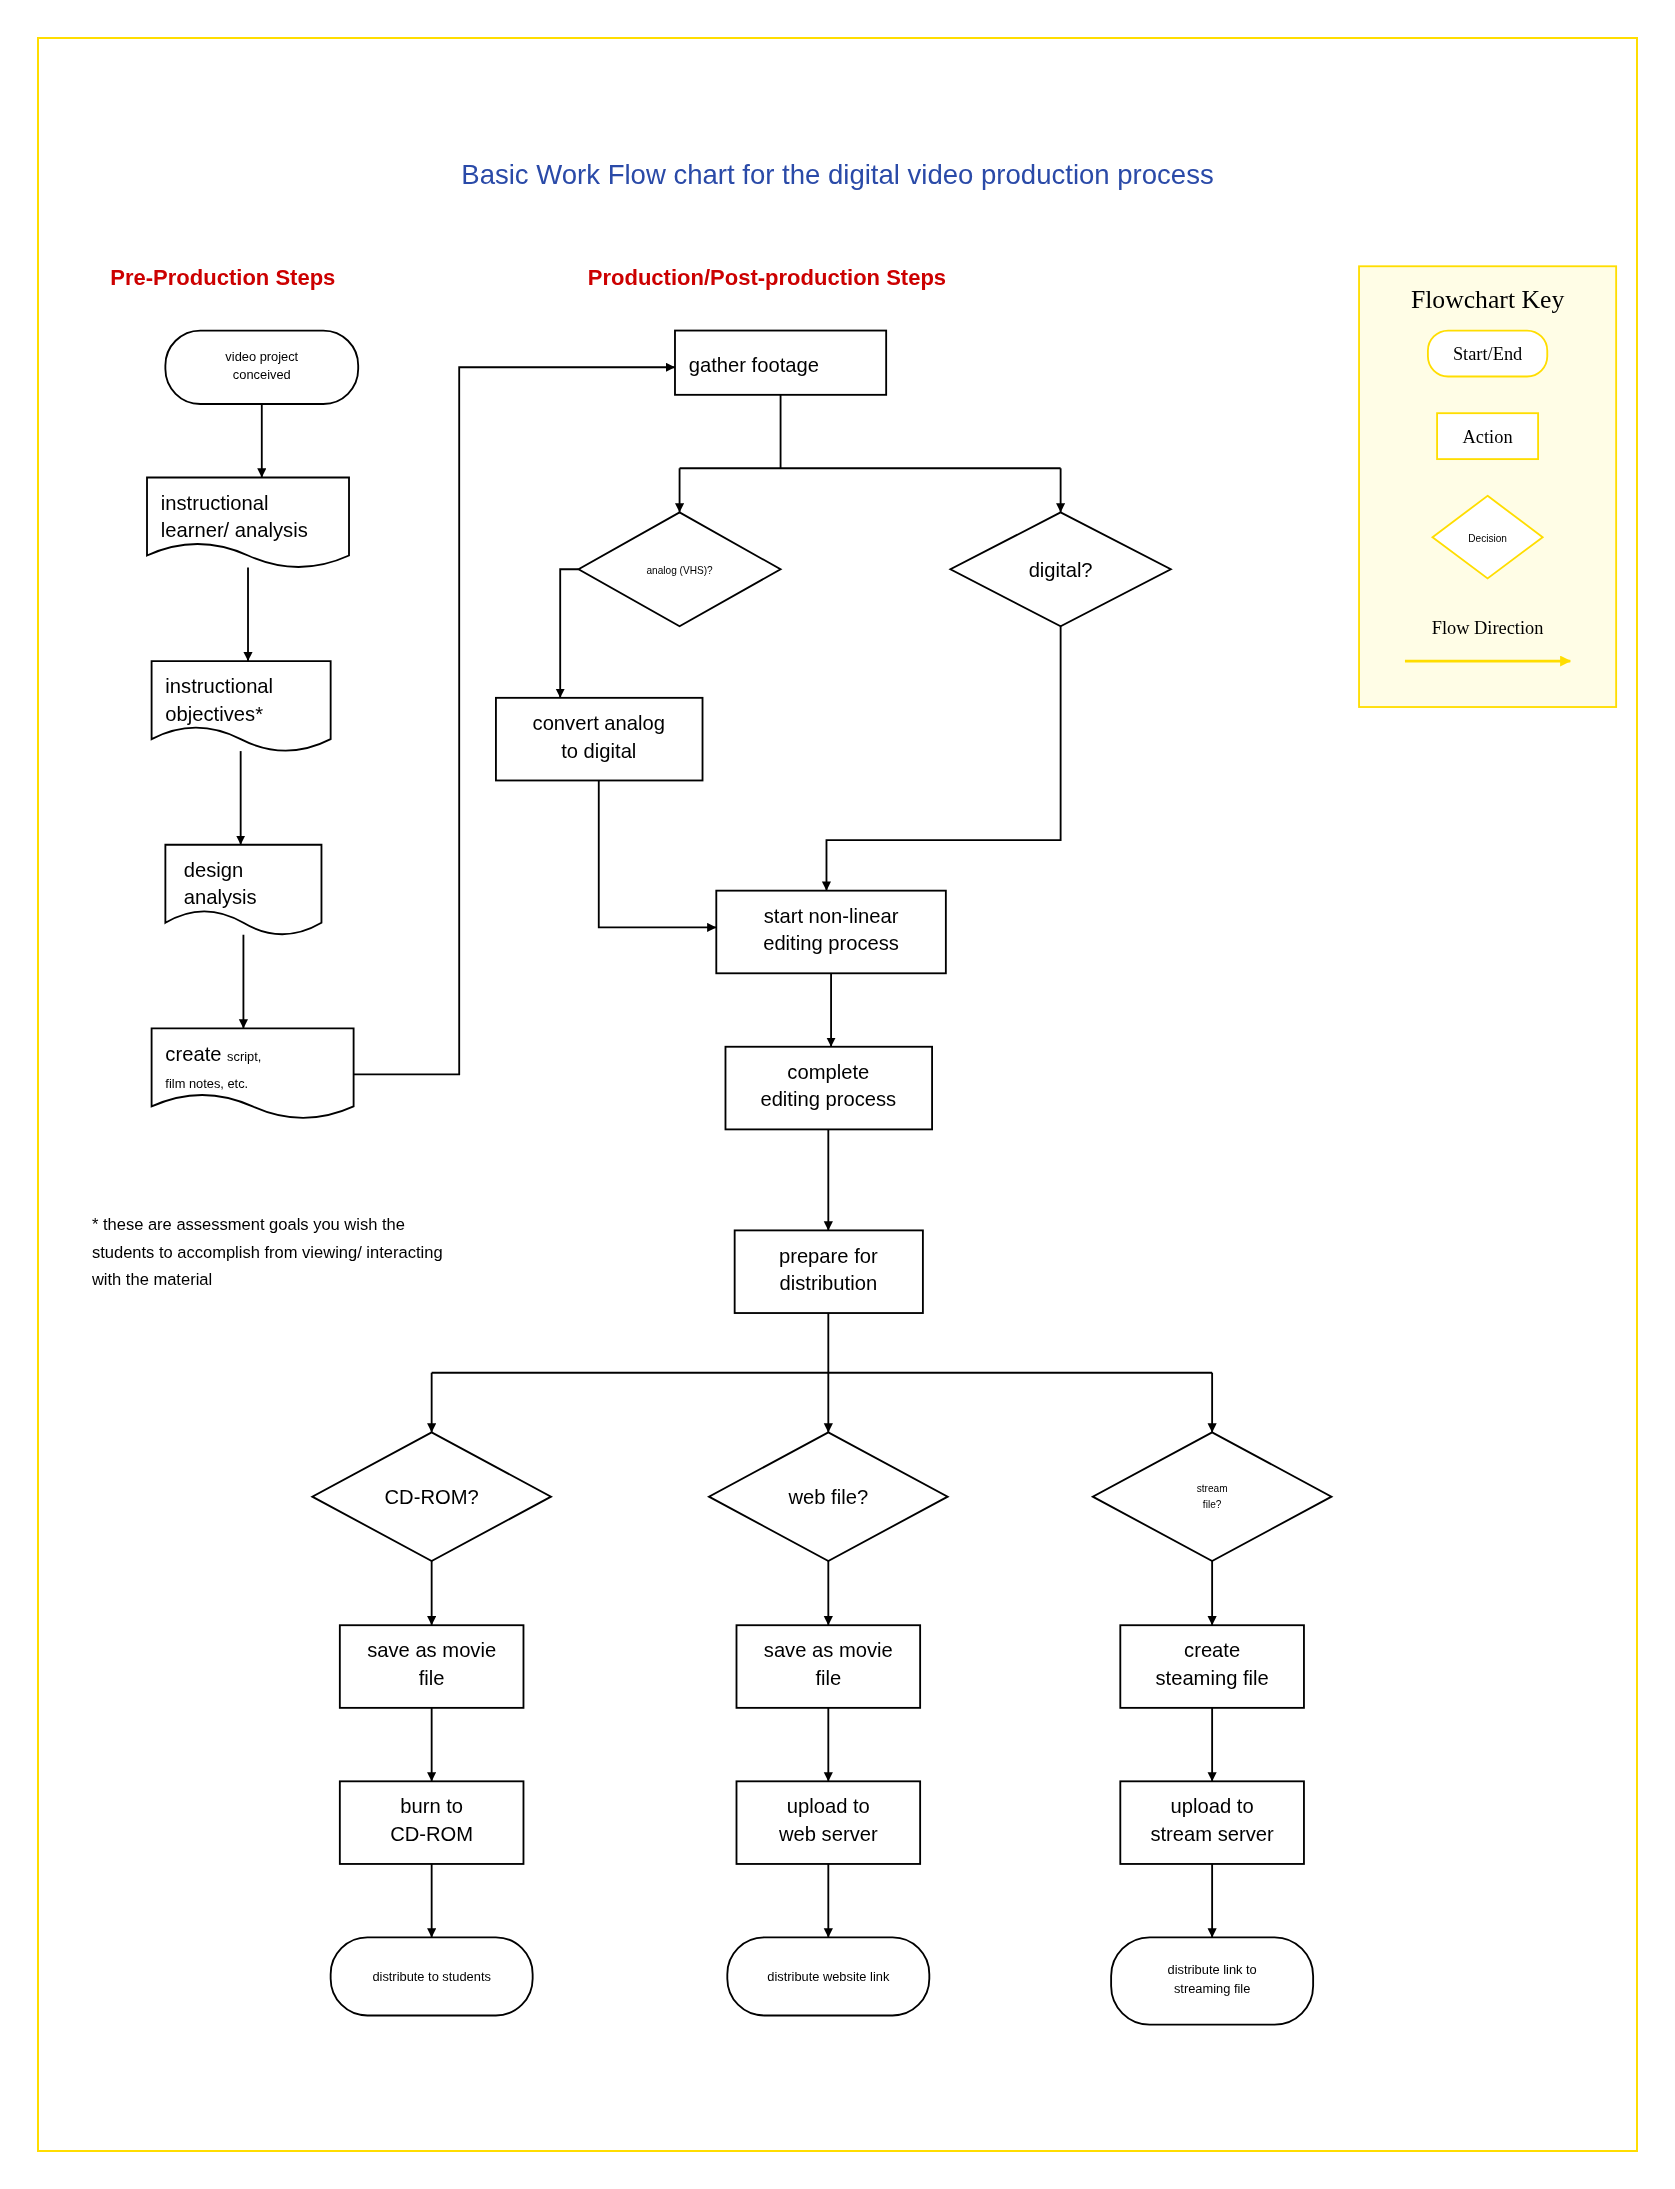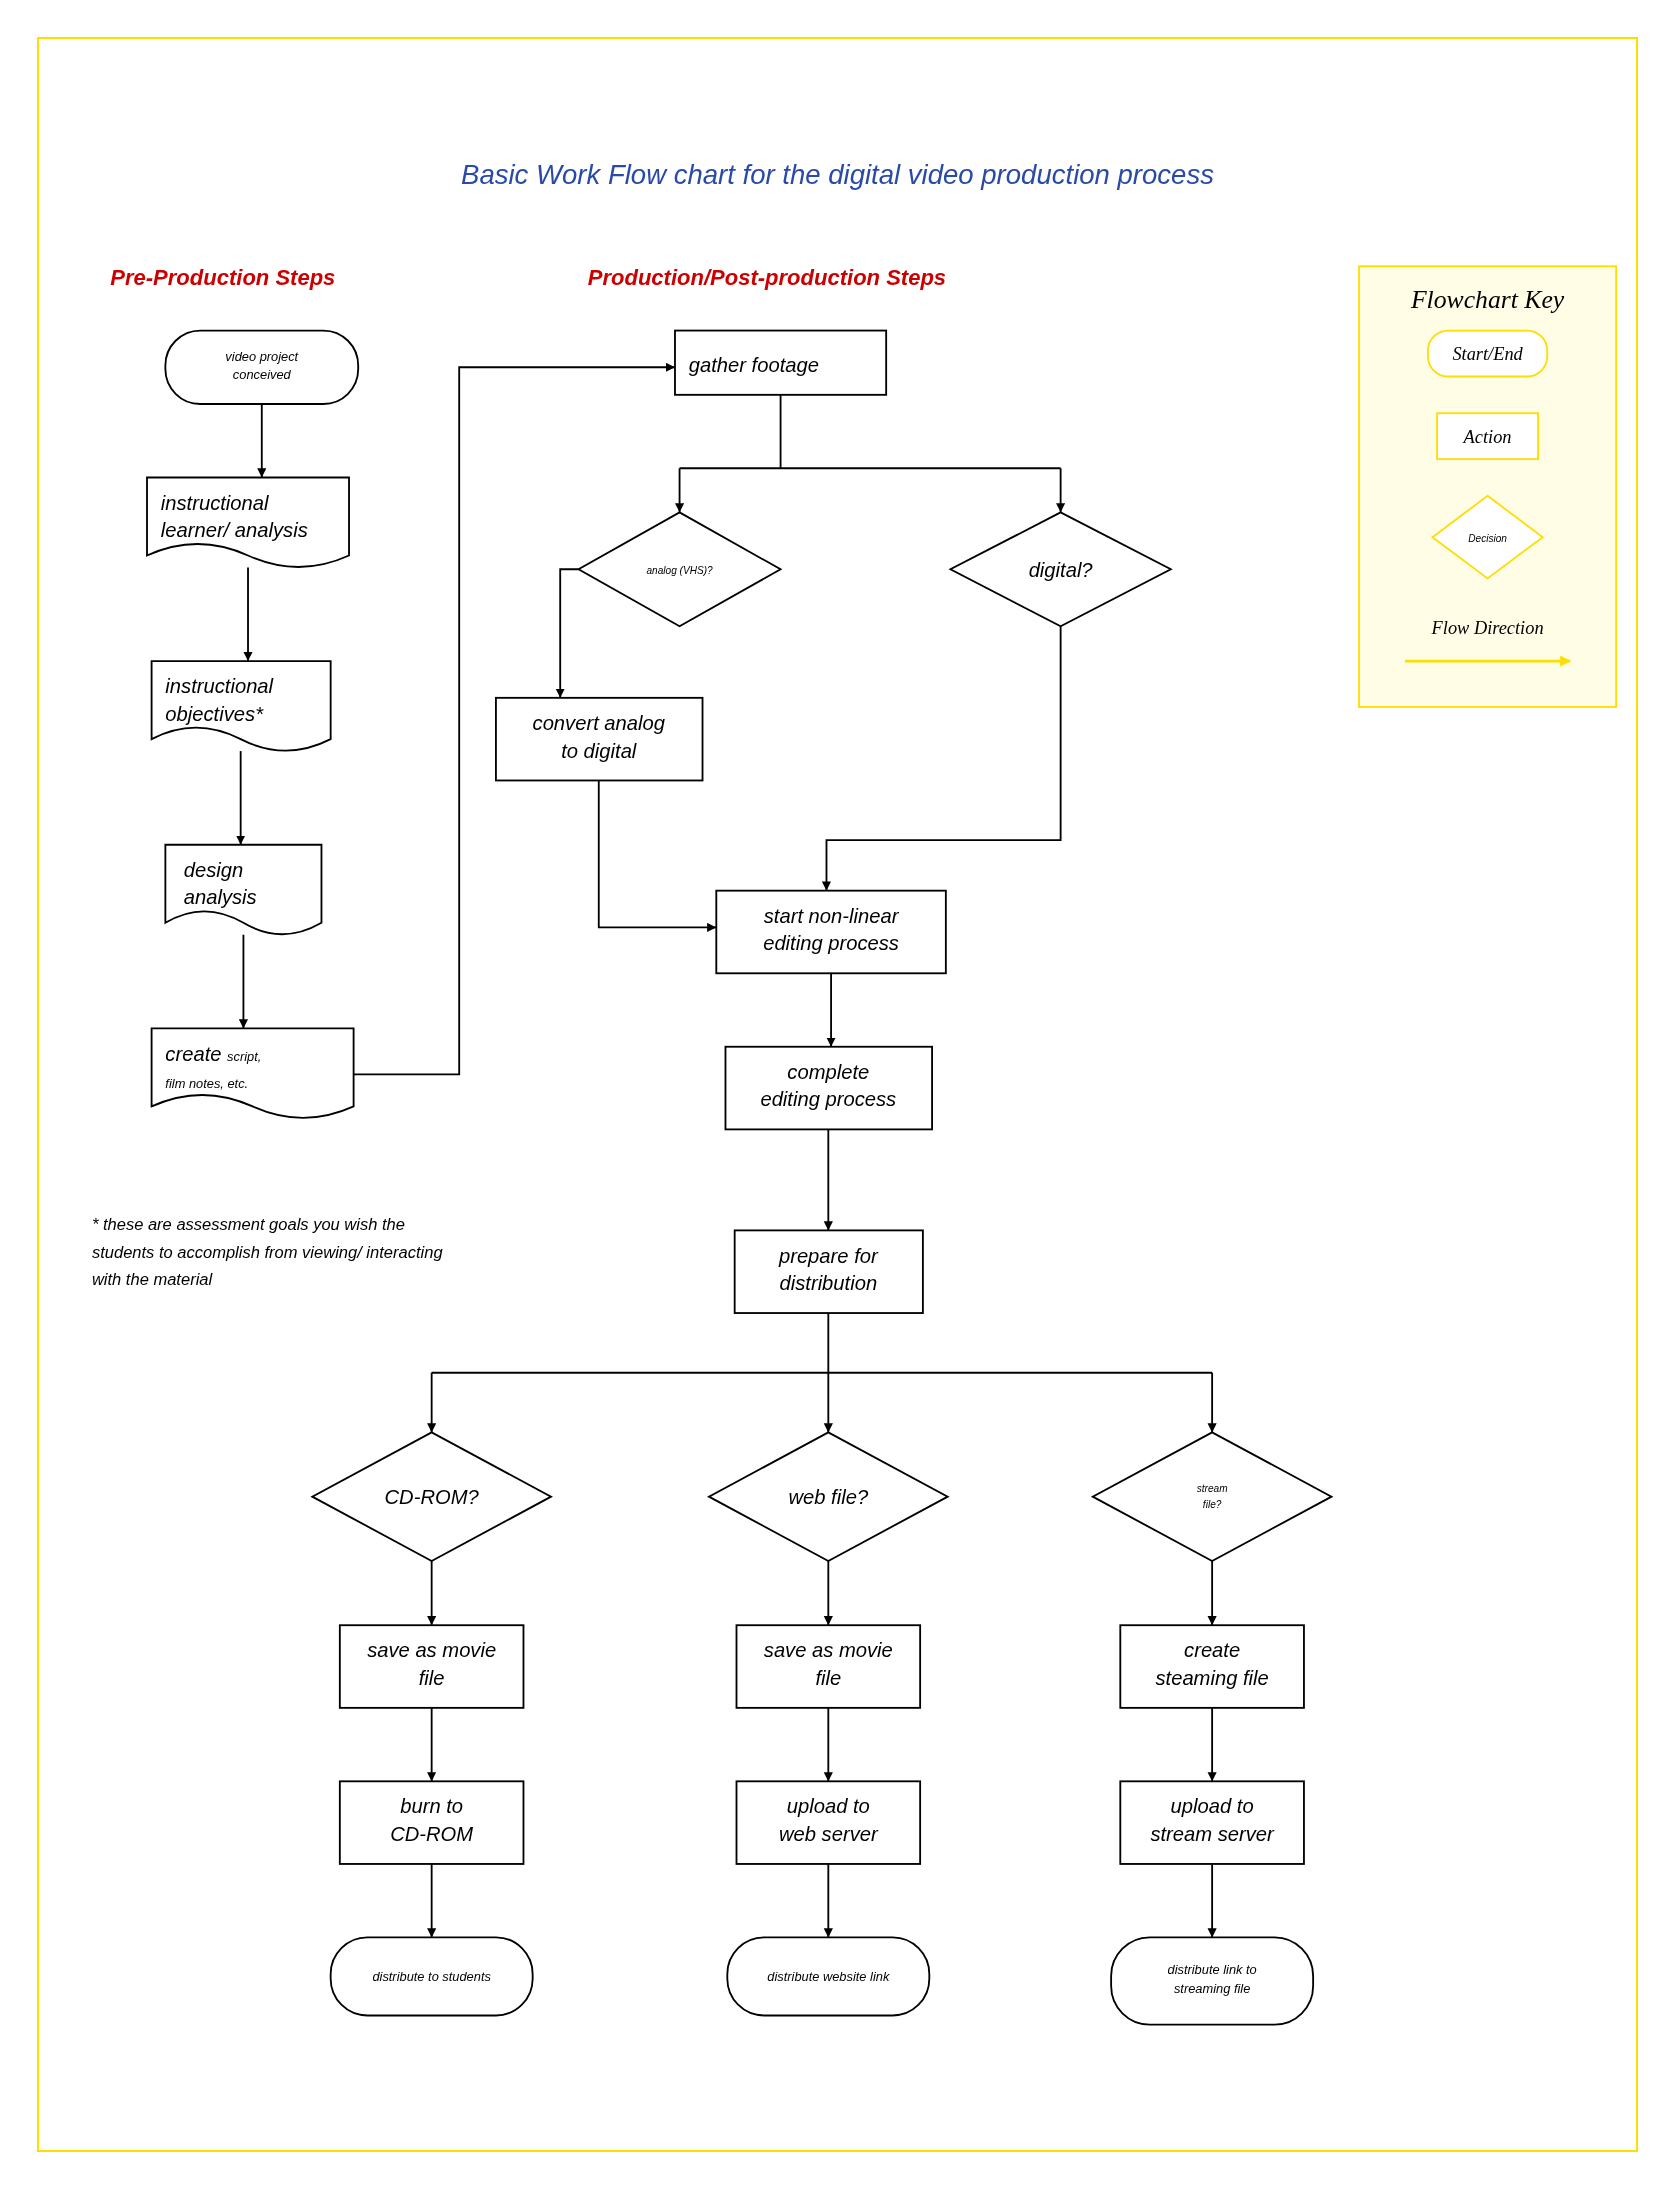--- a/index.html
+++ b/index.html
@@ -1,16 +1,16 @@
 <!DOCTYPE html>
 <html style="font-size:14.7px"><head>
 <meta charset="utf-8">
 <style>
   html,body{margin:0;padding:0;background:#fff;font-family:"Times New Roman",Georgia,serif;}
-  .page{width:1675px;height:2189px;position:relative;background:#fff;font-style:italic;}
+  .page{width:1675px;height:2189px;position:relative;background:#fff;}
   .inner{position:absolute;left:37px;top:37px;right:37px;bottom:37px;border:2.8px solid #ffdd00;}
   svg{position:absolute;left:0;top:0;}
   .title{font-family:Verdana,Geneva,sans-serif;font-size:30px;fill:#2a4aa8;}
   .sect{font-family:Verdana,Geneva,sans-serif;font-size:24px;font-weight:bold;fill:#cc0000;}
   .node{font-family:Verdana,Geneva,sans-serif;font-size:22px;fill:#000;}
   .small{font-family:Verdana,Geneva,sans-serif;font-size:14px;fill:#000;}
   .tiny{font-family:Verdana,Geneva,sans-serif;font-size:11px;fill:#000;}
   .key-title{font-family:"Times New Roman",serif;font-size:28px;fill:#000;}
   .key-lbl{font-family:"Times New Roman",serif;font-size:20px;fill:#000;}
   .foot{font-family:Verdana,Geneva,sans-serif;font-size:18px;fill:#000;}

